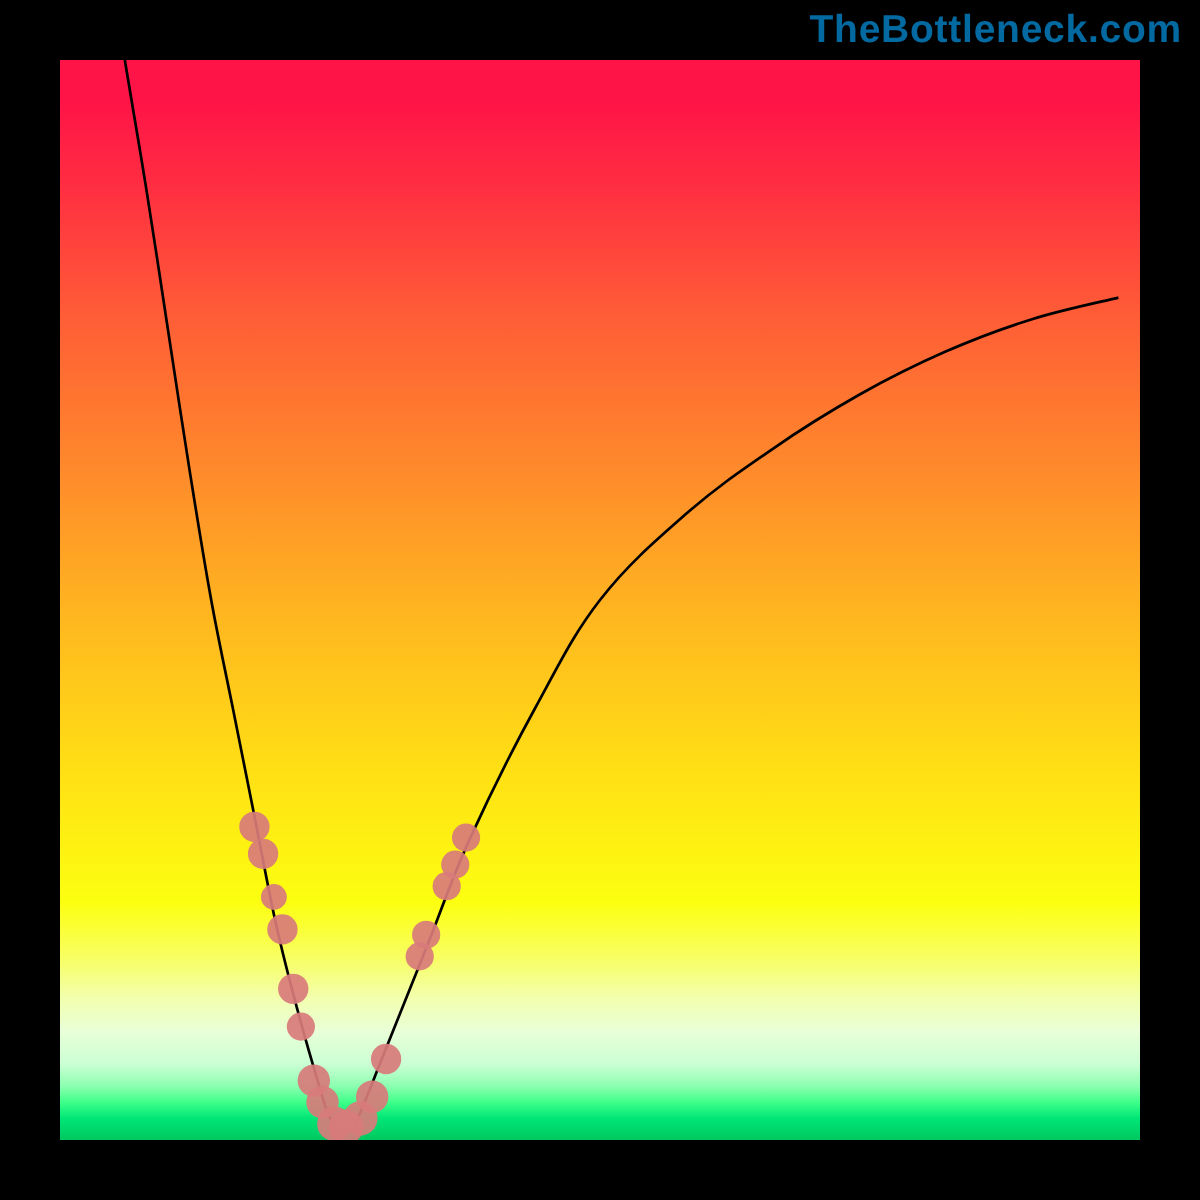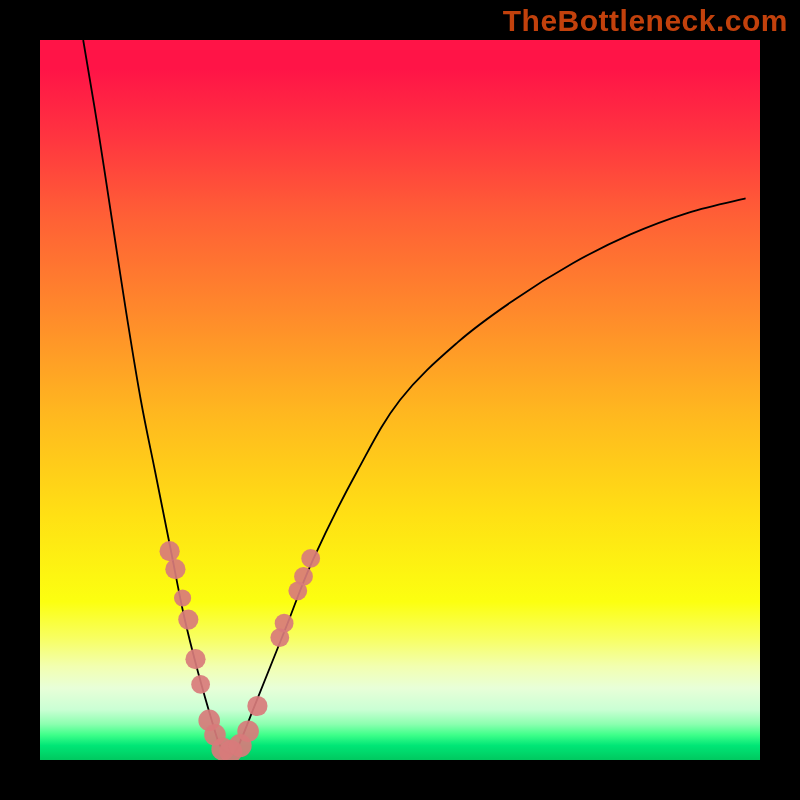--- a/index.html
+++ b/index.html
@@ -14,22 +14,22 @@
   .frame {
     position: relative;
     width: 800px;
     height: 800px;
     background: #000;
   }
   .watermark {
     position: absolute;
     top: 4px;
     right: 12px;
-    color: #c2410c;
-    font-size: 30px;
+    color: #0369a1;
+    font-size: 26px;
     font-weight: 600;
     letter-spacing: 0.5px;
     z-index: 20;
   }
   .plot-area {
     position: absolute;
     left: 40px;
     top: 40px;
     width: 720px;
     height: 720px;

